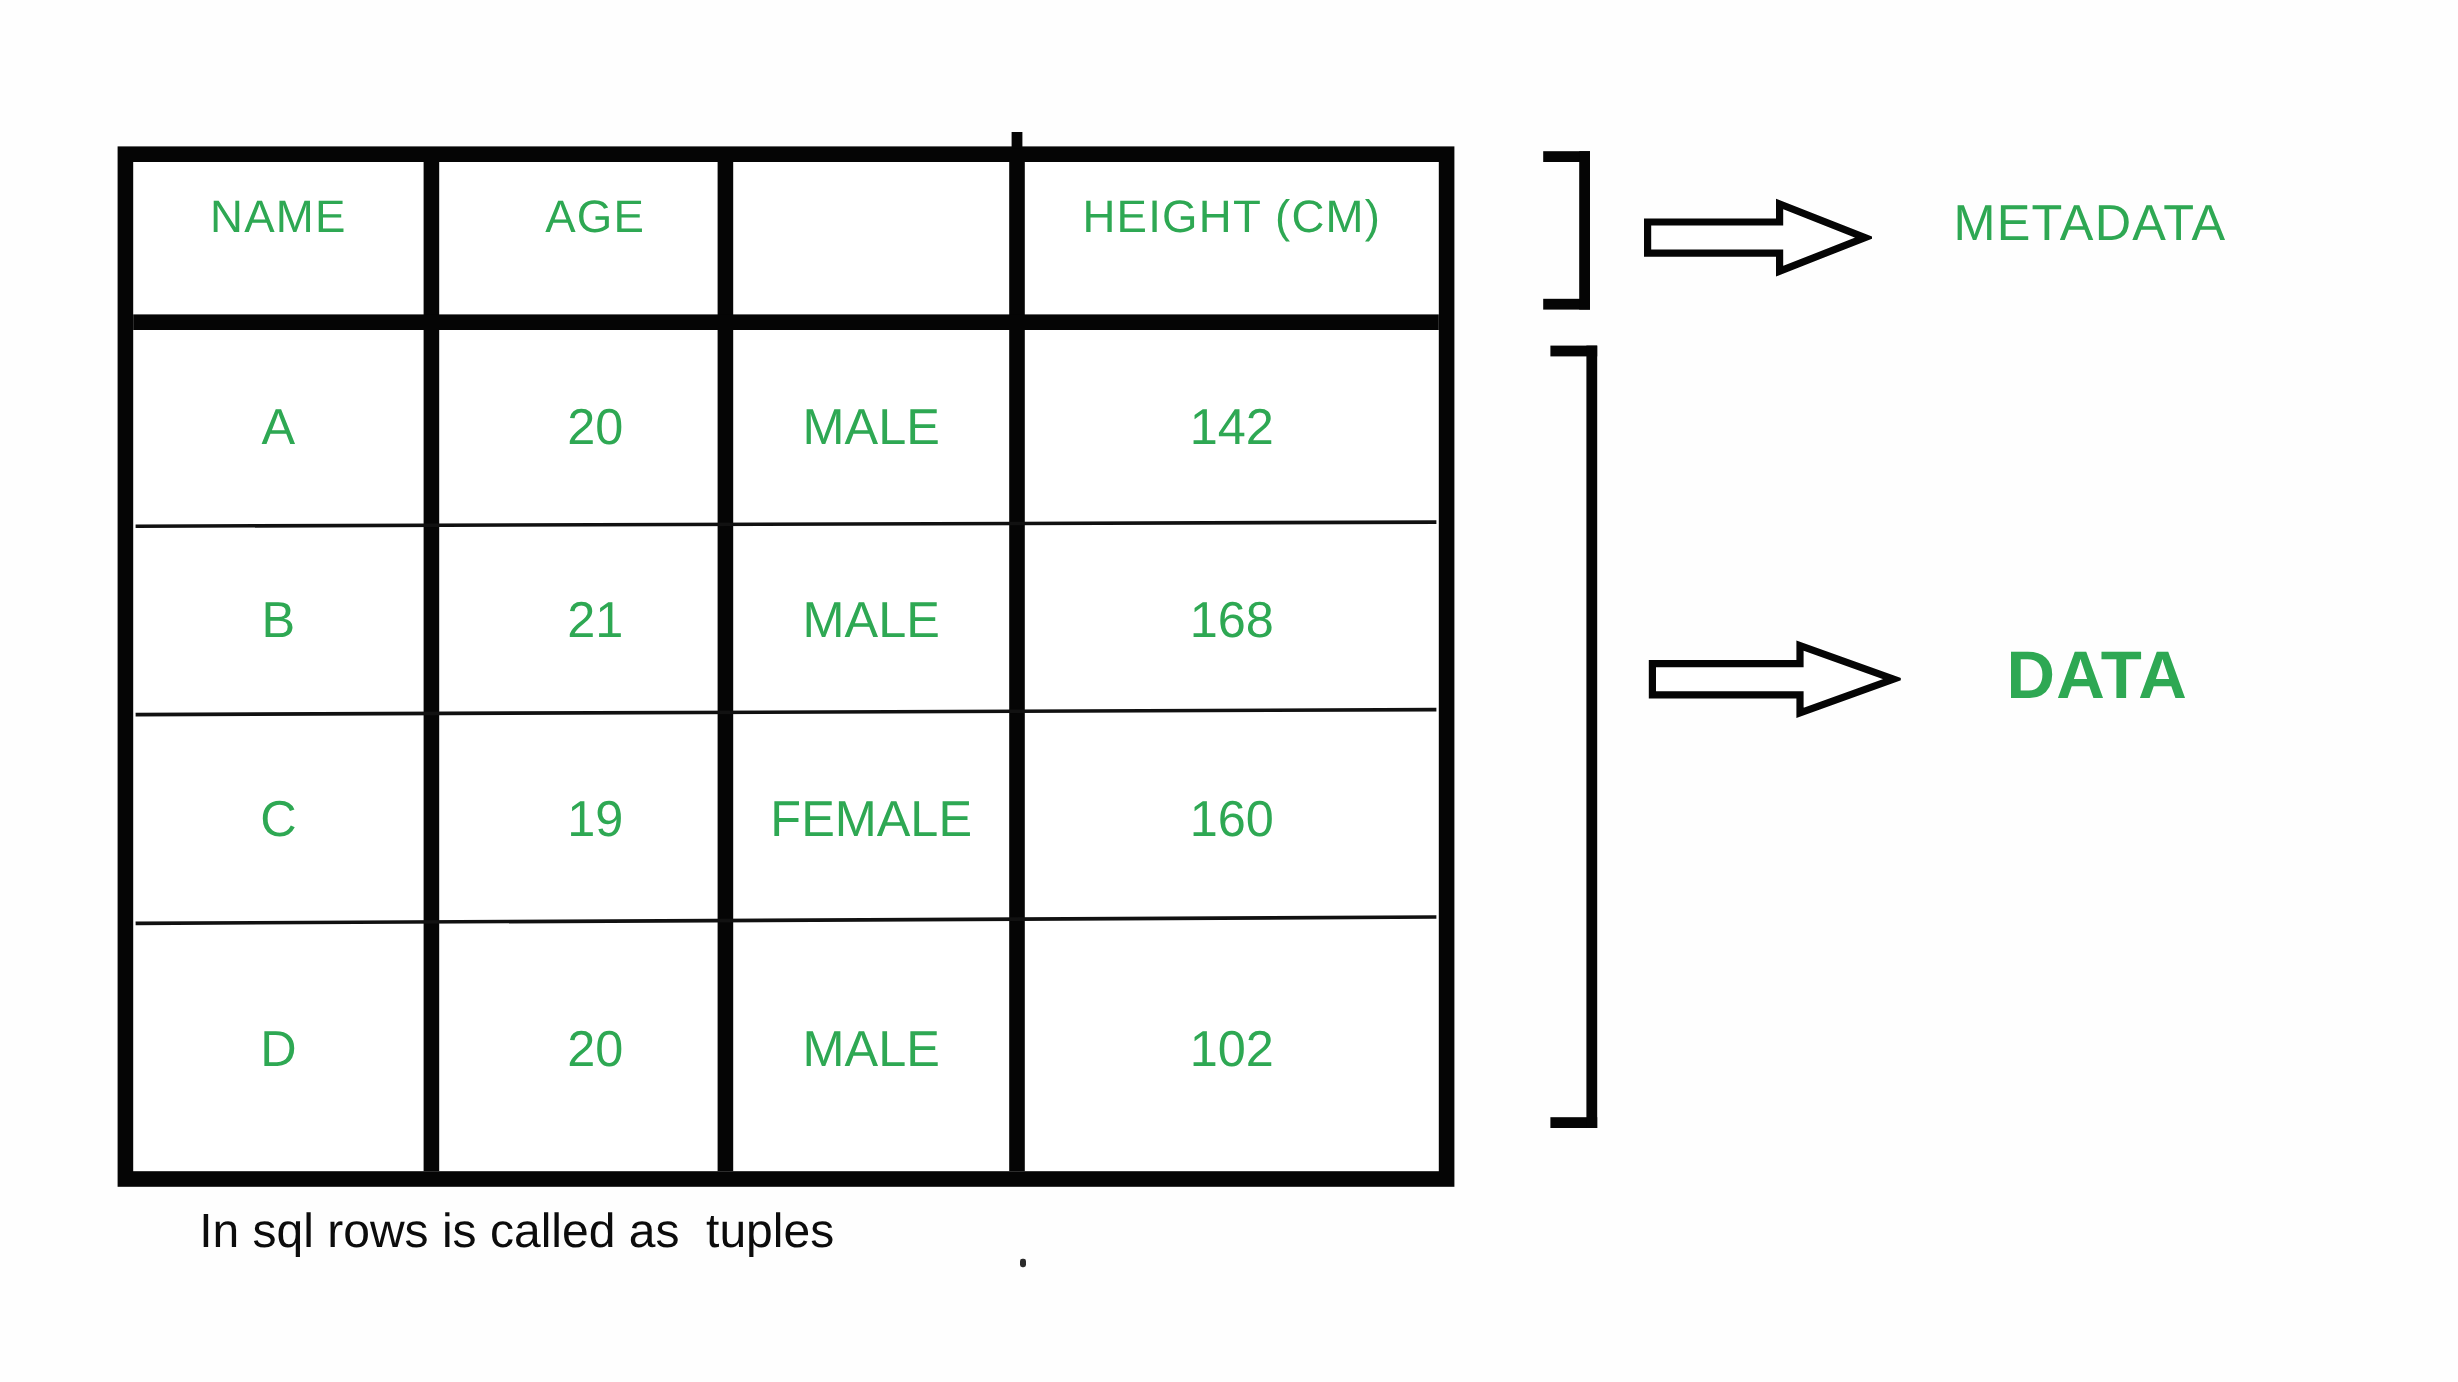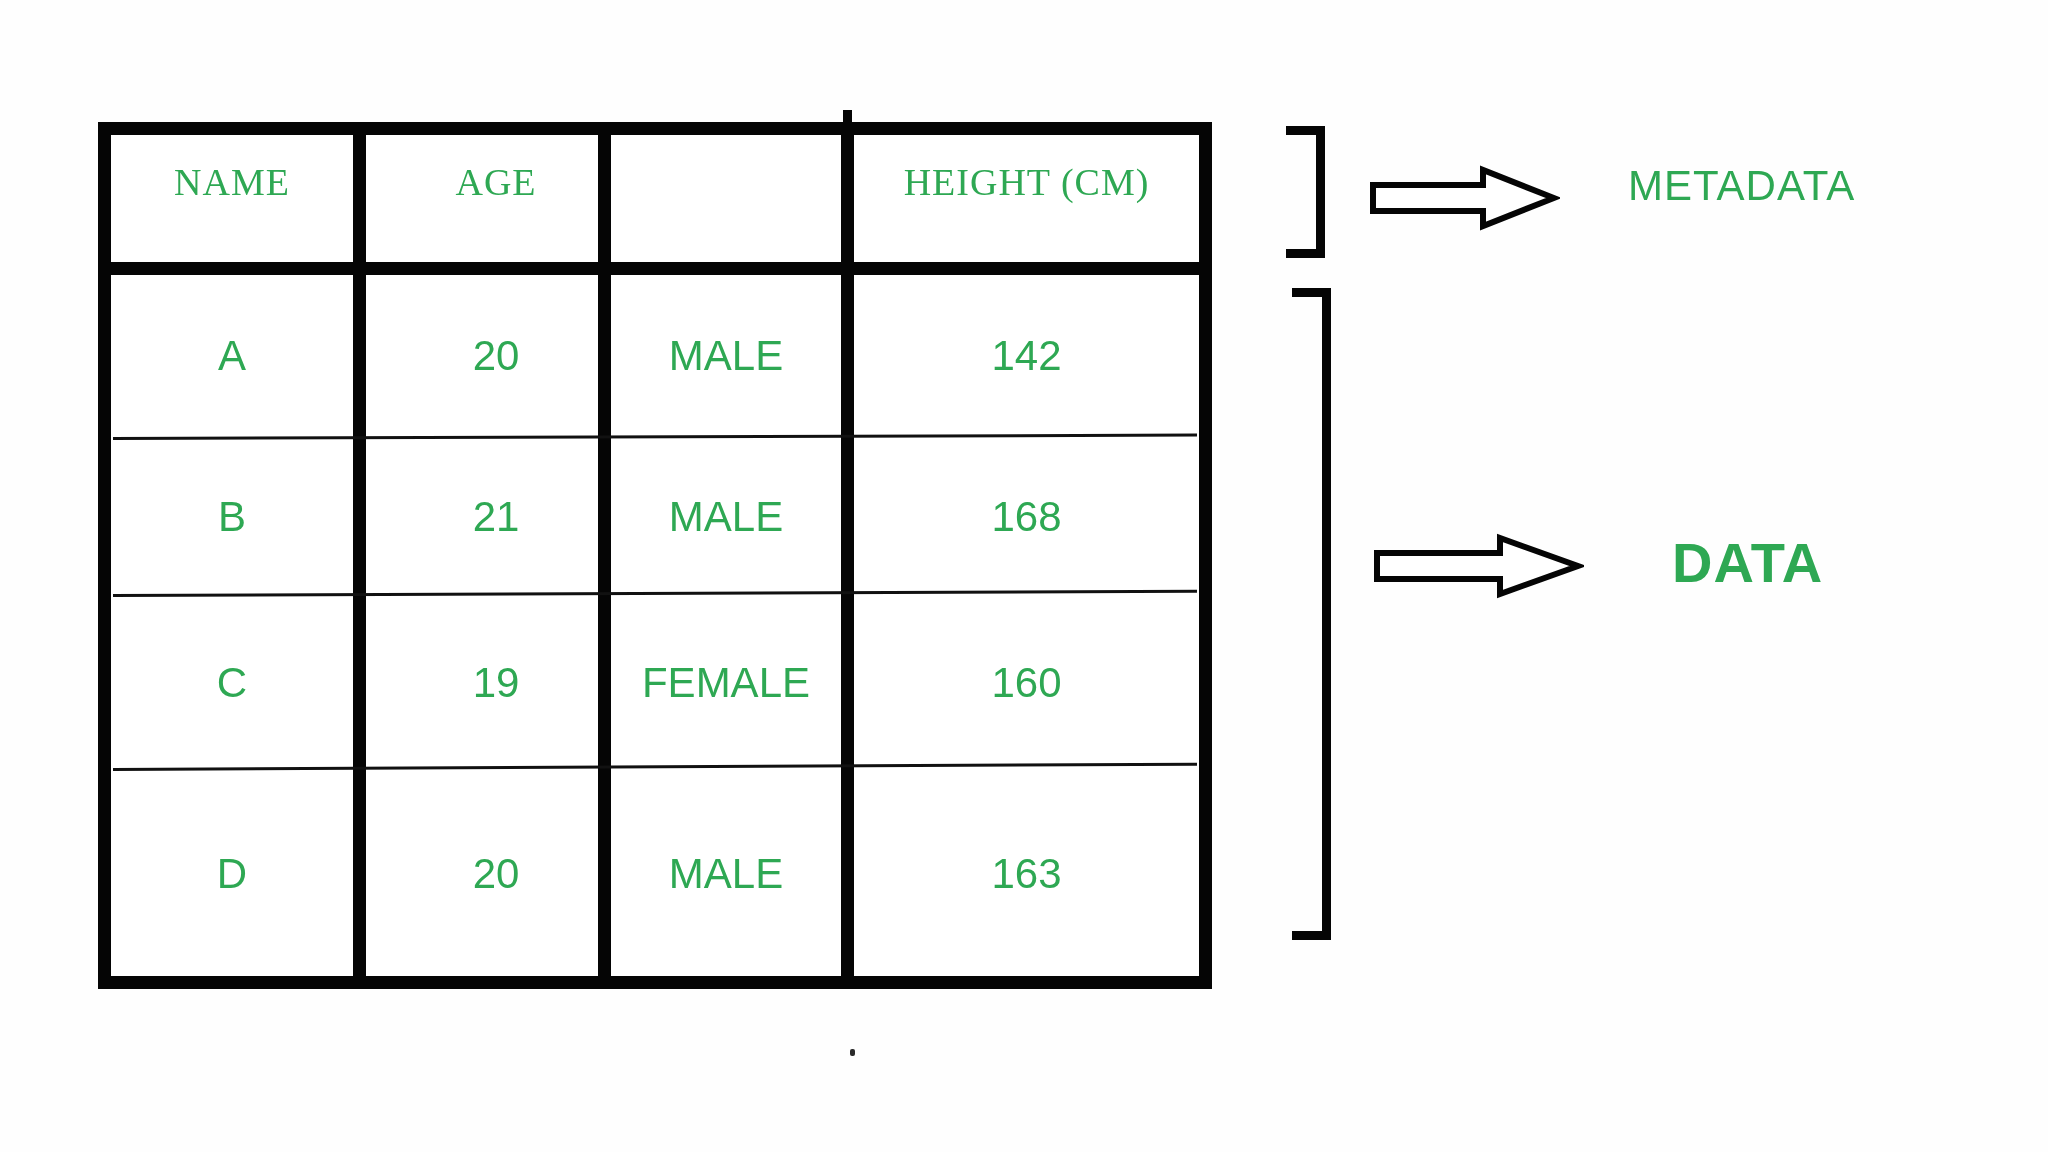--- a/index.html
+++ b/index.html
@@ -59,21 +59,21 @@
     text-align: center;
   }
   .cell.head { font-size: 38px; letter-spacing: 1px; }
   .cell.data { font-size: 42px; }
   
   .c1 { left: 0;     width: 242px; }
   .c2 { left: 269px; width: 232px; }
   .c3 { left: 500px; width: 230px; }
   .c4 { left: 743px; width: 345px; }
   
-  .rh { top: 0;     height: 93px; font-family: Liberation Serif, serif; }
+  .rh { top: 0;     height: 93px; }
   .ra { top: 140px; height: 162px; }
   .rb { top: 305px; height: 154px; }
   .rc { top: 462px; height: 171px; }
   .rd { top: 636px; height: 205px; }
   .tick {
     position: absolute;
     left: 843px; top: 110px;
     width: 9px; height: 14px;
     background: #050505;
   }
@@ -144,32 +144,33 @@
     <div class="cell data rb c4">168</div>
 
     <div class="cell data rc c1">C</div>
     <div class="cell data rc c2">19</div>
     <div class="cell data rc c3">FEMALE</div>
     <div class="cell data rc c4">160</div>
 
     <div class="cell data rd c1">D</div>
     <div class="cell data rd c2">20</div>
     <div class="cell data rd c3">MALE</div>
-    <div class="cell data rd c4">163</div>
+    <div class="cell data rd c4">102</div>
   </div>
 
   <div class="tick"></div>
 
   <div class="bracket bracket-meta"></div>
   <svg class="arrow arrow-meta" width="192" height="70" viewBox="0 0 192 70">
     <polygon points="5,22 115,22 115,7 186,35 115,63 115,48 5,48" fill="#ffffff" stroke="#050505" stroke-width="6" stroke-linejoin="miter"></polygon>
   </svg>
   <div class="big-label label-meta">METADATA</div>
 
   <div class="bracket bracket-data"></div>
   <svg class="arrow arrow-data" width="212" height="70" viewBox="0 0 212 70">
     <polygon points="5,22 128,22 128,7 206,35 128,63 128,48 5,48" fill="#ffffff" stroke="#050505" stroke-width="6" stroke-linejoin="miter"></polygon>
   </svg>
   <div class="big-label label-data">DATA</div>
 
+  <div class="caption">In sql rows is called as  tuples</div>
   <div class="stray-dot"></div>
 
 </div>
 
 </body></html>

